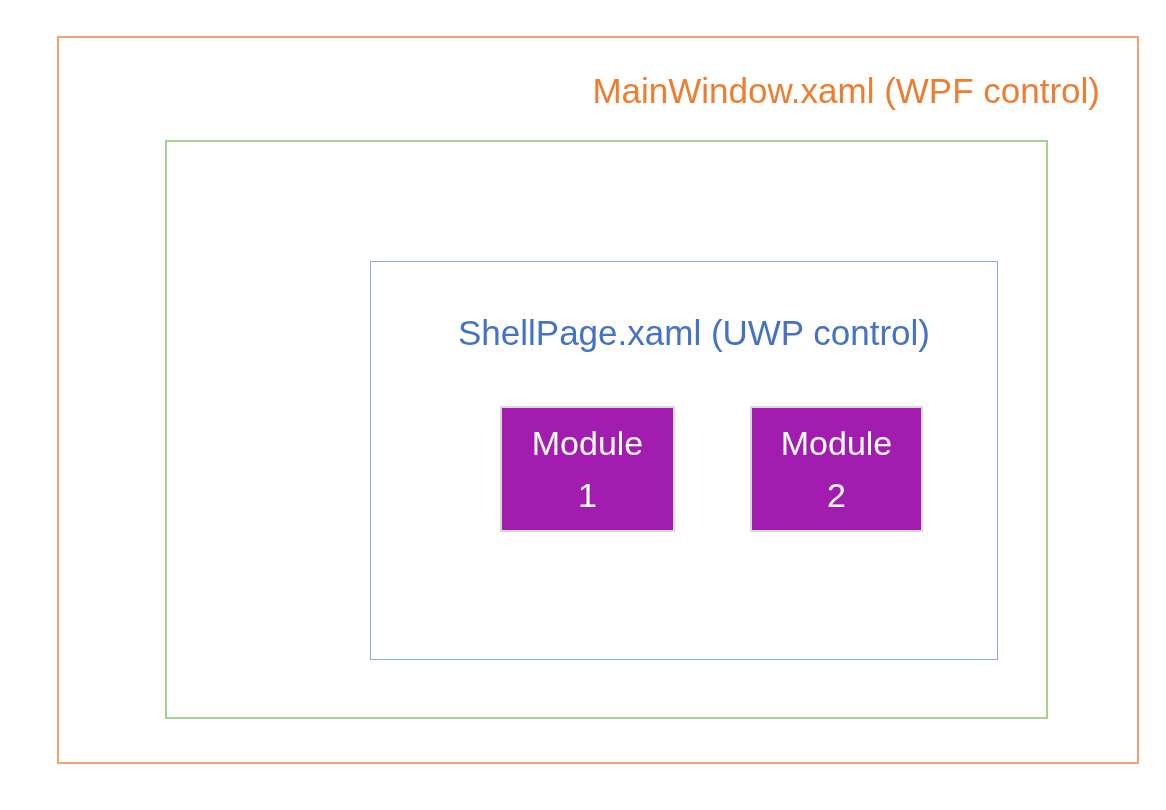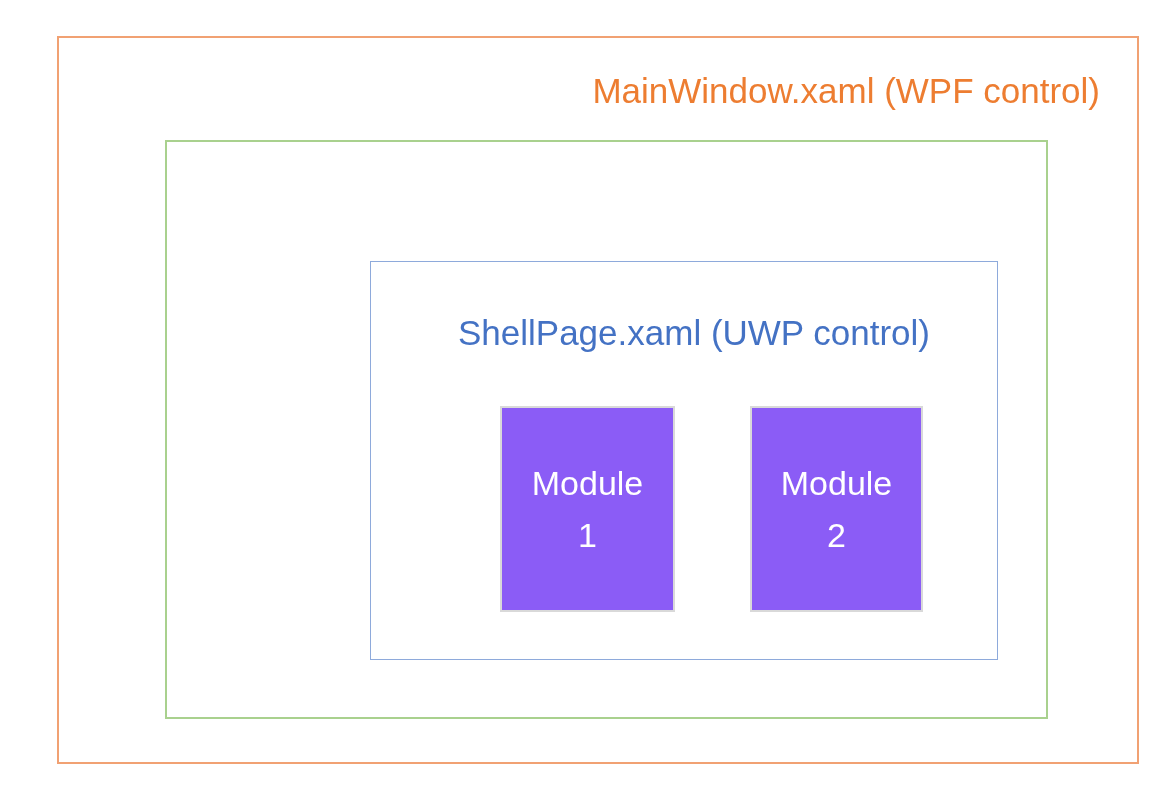--- a/index.html
+++ b/index.html
@@ -64,22 +64,22 @@
     left: 370px;
     top: 310px;
     width: 628px;
     color: #4472c4;
     text-align: center;
     margin-left: 10px;
   }
   .module {
     position: absolute;
     top: 406px;
-    height: 206px;
-    background: #8b5cf6;
+    height: 126px;
+    background: #a21caf;
     border: 2px solid #d9d9d9;
     box-sizing: border-box;
     display: flex;
     flex-direction: column;
     align-items: center;
     justify-content: center;
     color: #ffffff;
     font-size: 34px;
     line-height: 52px;
     text-align: right;

